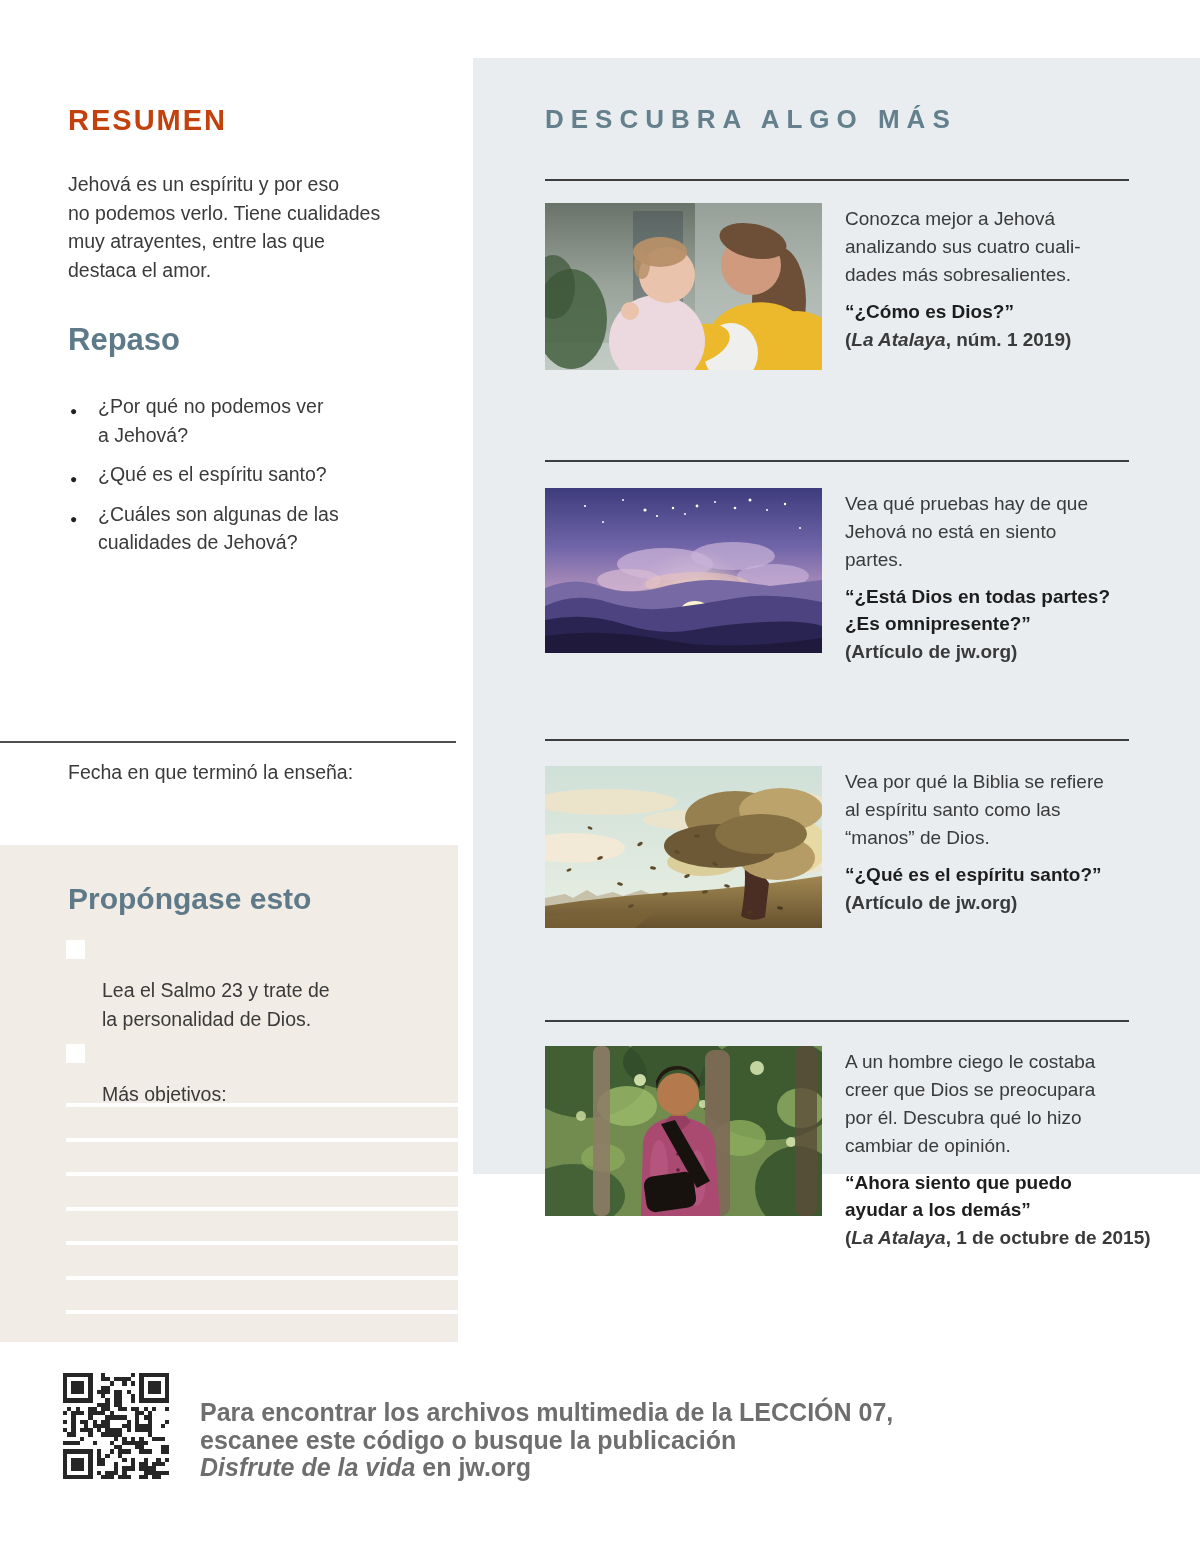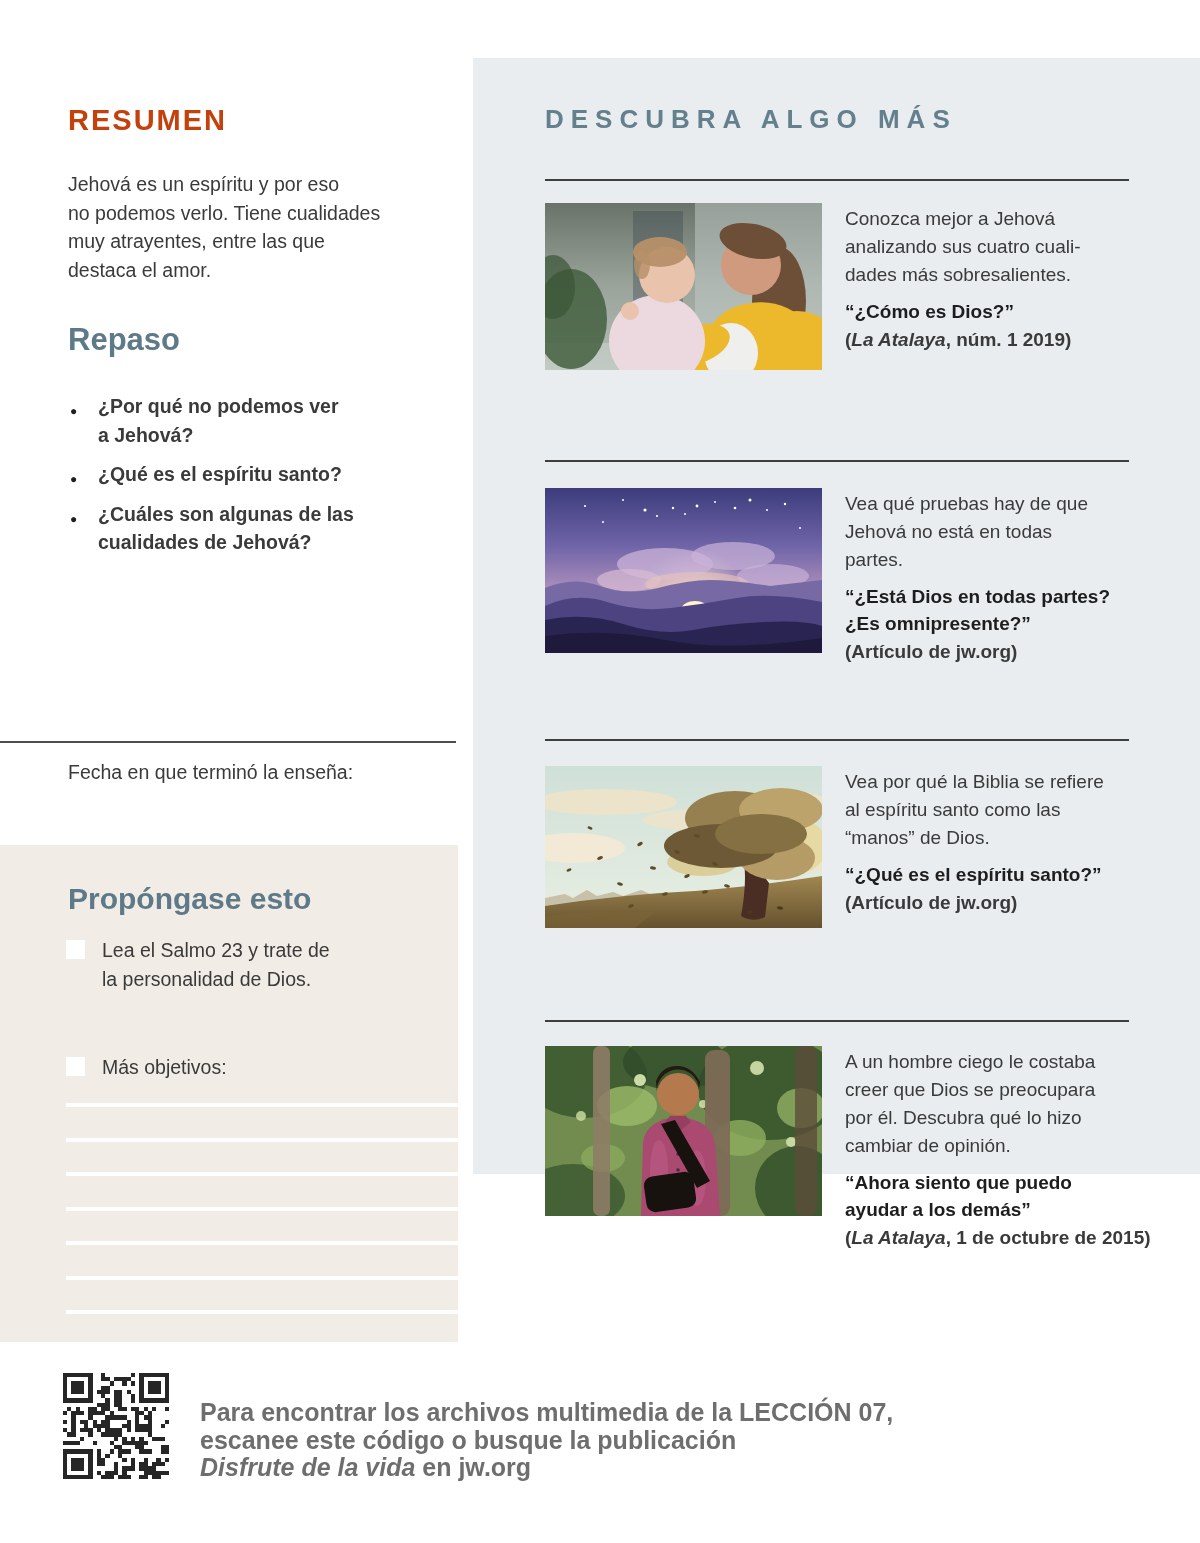--- a/index.html
+++ b/index.html
@@ -7,29 +7,29 @@
         overflow:hidden;font-family:"Liberation Sans",sans-serif;color:#3a3a3a;}
 
   
   .h-gold{position:absolute;left:68px;top:104px;font-size:29px;font-weight:700;
           letter-spacing:2px;color:#c2410c;}
   .para{position:absolute;left:68px;top:170px;font-size:19.5px;line-height:28.5px;}
   .h-slate{font-weight:600;color:#5e7a88;}
   .h-repaso{position:absolute;left:68px;top:322px;font-size:31px;}
   .bullets{position:absolute;left:68px;top:392px;margin:0;padding:0;list-style:none;
            font-size:19.5px;line-height:28.5px;}
-  .bullets li{position:relative;padding-left:30px;margin-bottom:11px;font-weight:bold;}
+  .bullets li{position:relative;padding-left:30px;margin-bottom:11px;}
   .bullets li::before{content:"●";position:absolute;left:2px;top:5px;font-size:12px;color:#1f1f1f;}
   .ldivider{position:absolute;left:0;top:741px;width:456px;border-top:2px solid #4e4e4e;}
   .fecha{position:absolute;left:68px;top:761px;font-size:19.5px;}
   .beige{position:absolute;left:0;top:845px;width:458px;height:497px;background:#f2ece6;}
   .h-prop{position:absolute;left:68px;top:20px;font-size:30px;margin-top:17px;}
   .goal{position:absolute;left:0;width:458px;font-size:19.5px;line-height:28.5px;}
   .goal .cb{position:absolute;left:66px;top:4px;width:19px;height:19px;background:#fff;}
-  .goal .gtext{margin-left:102px;width:320px;}
+  .goal .gtext{margin-left:102px;width:320px;margin-top:40px;}
   .wline{position:absolute;left:66px;width:392px;height:4px;background:#fff;}
 
   
   .panel{position:absolute;left:473px;top:58px;width:727px;height:1116px;background:#e9edf0;}
   .h-desc{position:absolute;left:72px;top:46px;font-size:26px;font-weight:700;
           letter-spacing:7px;color:#64808d;}
   .rdiv{position:absolute;left:72px;width:584px;border-top:2px solid #3e3e3e;}
   .rimg{position:absolute;left:72px;width:277px;overflow:hidden;}
   .rimg svg{display:block;width:100%;height:100%;}
   .rtext{position:absolute;left:372px;width:315px;font-size:19px;line-height:28px;}
@@ -83,21 +83,21 @@
   <div class="beige">
     <div class="h-slate h-prop">Propóngase esto</div>
 
     <div class="goal" style="top:91px">
       <div class="cb"></div>
       <div class="gtext">
           <div>Lea el Salmo 23 y trate de</div>
           <div>la personalidad de Dios.</div>
         </div>
     </div>
-    <div class="goal" style="top:208px">
+    <div class="goal" style="top:195px">
       <div class="cb"></div>
       <div class="gtext">
           <div>Más objetivos:</div>
         </div>
     </div>
     <div></div>
   <div class="wline" style="top: 258px;"></div>
       <div class="wline" style="top: 292.5px;"></div>
       <div class="wline" style="top: 327px;"></div>
       <div class="wline" style="top: 361.5px;"></div>
@@ -192,21 +192,21 @@
         <path d="M0,100 q28,-12 55,-2 t58,2 t52,-8 t60,6 l52,-6 V165 H0 z" fill="#776aa4"></path>
         <ellipse cx="150" cy="124" rx="15" ry="11" fill="#fff3cf"></ellipse>
         <path d="M0,118 q30,-14 62,-4 t64,6 t66,-10 t85,4 V165 H0 z" fill="#4c4380"></path>
         <path d="M0,132 q40,-8 78,4 t70,6 t72,-8 t57,4 V165 H0 z" fill="#2a2452"></path>
         <path d="M0,148 q60,-8 120,4 t157,-2 V165 H0 z" fill="#1f1a3c"></path>
       </svg>
     </div>
     <div class="rtext" style="top:432px">
       <div class="desc">
           <div>Vea qué pruebas hay de que</div>
-          <div>Jehová no está en todas</div>
+          <div>Jehová no está en siento</div>
           <div>partes.</div>
         </div>
       <div class="title">
           <div>“¿Está Dios en todas partes?</div>
           <div>¿Es omnipresente?”</div>
         </div>
       <div class="source"><span></span><span class="it"></span><span>(Artículo de jw.org)</span></div>
     </div>
 
     <div class="rdiv" style="top:681px"></div>

